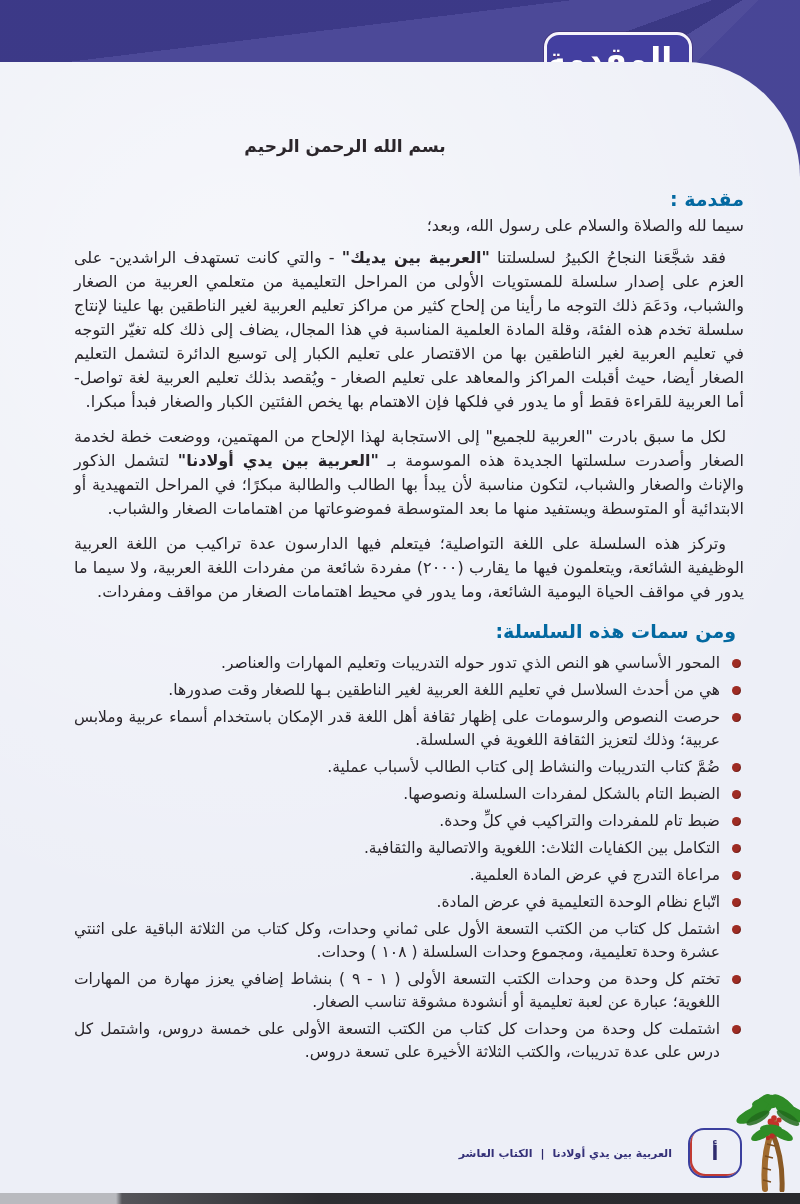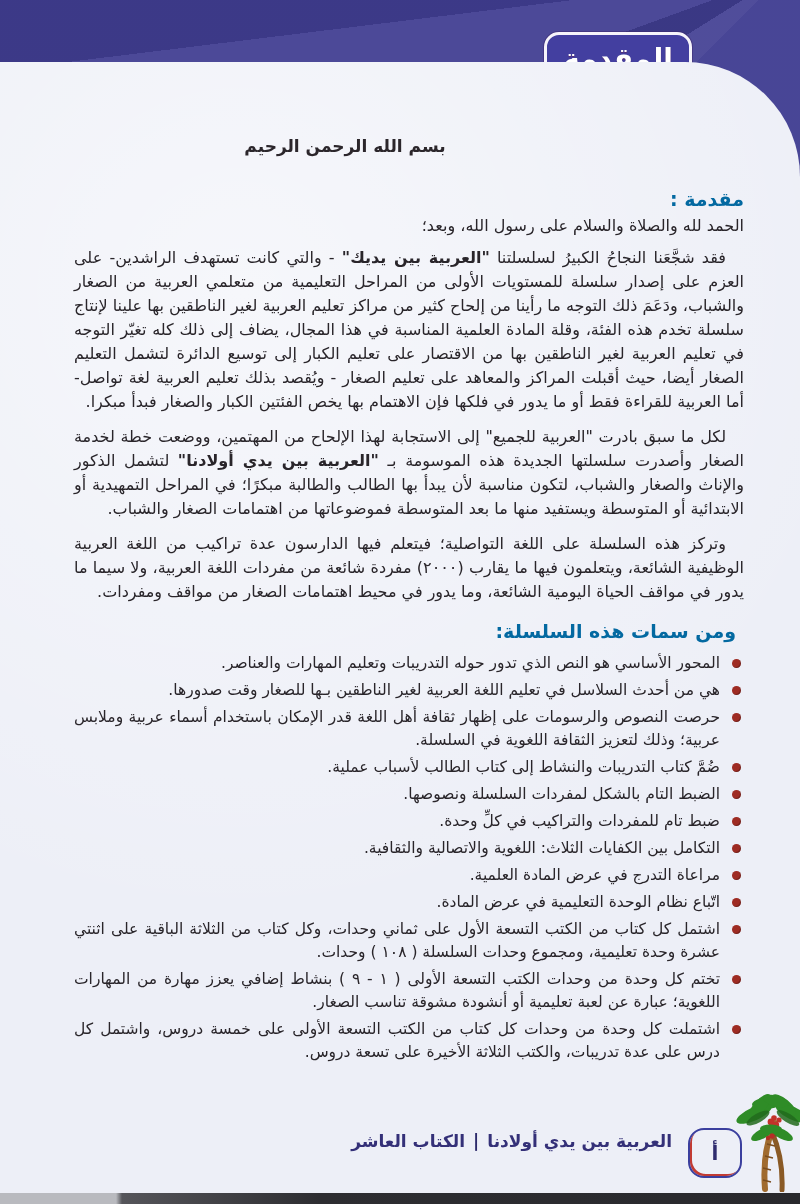--- a/index.html
+++ b/index.html
@@ -17,22 +17,22 @@
       rgba(0,0,10,0.10) 13deg 25deg,
       rgba(255,255,255,0.06) 25deg 38deg,
       rgba(0,0,10,0.08) 38deg 55deg,
       rgba(255,255,255,0.07) 55deg 72deg,
       rgba(0,0,10,0.06) 72deg 92deg,
       rgba(255,255,255,0.04) 92deg 360deg);
   }
   .tab-badge{
     position:absolute;top:32px;right:108px;width:142px;height:47px;
     background:#433fa0;border:3px solid #f6f4fb;border-radius:15px;
-    display:flex;align-items:center;justify-content:center;
-    color:#ffffff;font-size:28px;font-weight:bold;
+    display:flex;align-items:center;
+    color:#ffffff;font-size:32px;font-weight:bold;
     text-shadow:0 1px 1px rgba(120,20,40,0.45);
     box-shadow:0 0 0 1px rgba(60,40,110,0.5);
   }
   
   .sheet{
     position:absolute;top:62px;left:0;width:800px;height:1142px;
     background:#edeff7;border-top-right-radius:115px;overflow:hidden;
   }
   .sheet-texture{
     position:absolute;inset:0;pointer-events:none;
@@ -60,22 +60,22 @@
   }
   ul.features li{
     position:relative;padding-right:24px;margin-bottom:4px;text-align:justify;
   }
   ul.features .dot{
     position:absolute;right:3px;top:7px;width:9px;height:9px;border-radius:50%;
     background:#9e2b23;box-shadow:inset -1px -1px 0 rgba(0,0,0,0.25);
   }
   
   .footer-text{
-    position:absolute;right:128px;bottom:53px;direction:rtl;
-    color:#343078;font-size:17px;font-weight:bold;white-space:nowrap;text-align:right;
+    position:absolute;right:128px;bottom:44px;direction:rtl;
+    color:#343078;font-size:11px;font-weight:bold;white-space:nowrap;text-align:right;
   }
   .footer-text .sep{margin:0 8px;font-weight:bold;color:#2d2a6b;}
   .page-letter-box{
     position:absolute;right:58px;bottom:26px;width:50px;height:46px;
     border:2px solid #3b3f9e;border-radius:16px;
     box-shadow:inset 2px -2px 0 0 #c23b33;
     display:flex;align-items:center;justify-content:center;
     color:#2f2c6e;font-size:20px;font-weight:bold;background:#edeff7;
   }
   .palm{position:absolute;right:0px;bottom:12px;width:92px;height:100px;}
@@ -97,21 +97,21 @@
   </div>
 
   <div class="sheet">
     <div class="sheet-texture"></div>
 
     <div class="content">
       <p class="bismillah">بسم الله الرحمن الرحيم</p>
 
       <p class="red-heading">مقدمة :</p>
 
-      <p class="salutation">الحمد لله والصلاة والسلام على رسول الله، وبعد؛</p>
+      <p class="salutation">سيما لله والصلاة والسلام على رسول الله، وبعد؛</p>
 
       <div>
           <p class="para"><span>فقد شجَّعَنا النجاحُ الكبيرُ لسلسلتنا </span><strong>"العربية بين يديك"</strong><span> - والتي كانت تستهدف الراشدين- على العزم على إصدار سلسلة للمستويات الأولى من المراحل التعليمية من متعلمي العربية من الصغار والشباب، ودَعَمَ ذلك التوجه ما رأينا من إلحاح كثير من مراكز تعليم العربية لغير الناطقين بها علينا لإنتاج سلسلة تخدم هذه الفئة، وقلة المادة العلمية المناسبة في هذا المجال، يضاف إلى ذلك كله تغيّر التوجه في تعليم العربية لغير الناطقين بها من الاقتصار على تعليم الكبار إلى توسيع الدائرة لتشمل التعليم الصغار أيضا، حيث أقبلت المراكز والمعاهد على تعليم الصغار - ويُقصد بذلك تعليم العربية لغة تواصل- أما العربية للقراءة فقط أو ما يدور في فلكها فإن الاهتمام بها يخص الفئتين الكبار والصغار فبدأ مبكرا.</span></p>
           <p class="para"><span>لكل ما سبق بادرت "العربية للجميع" إلى الاستجابة لهذا الإلحاح من المهتمين، ووضعت خطة لخدمة الصغار وأصدرت سلسلتها الجديدة هذه الموسومة بـ </span><strong>"العربية بين يدي أولادنا"</strong><span> لتشمل الذكور والإناث والصغار والشباب، لتكون مناسبة لأن يبدأ بها الطالب والطالبة مبكرًا؛ في المراحل التمهيدية أو الابتدائية أو المتوسطة ويستفيد منها ما بعد المتوسطة فموضوعاتها من اهتمامات الصغار والشباب.</span></p>
           <p class="para"><span>وتركز هذه السلسلة على اللغة التواصلية؛ فيتعلم فيها الدارسون عدة تراكيب من اللغة العربية الوظيفية الشائعة، ويتعلمون فيها ما يقارب (٢٠٠٠) مفردة شائعة من مفردات اللغة العربية، ولا سيما ما يدور في مواقف الحياة اليومية الشائعة، وما يدور في محيط اهتمامات الصغار من مواقف ومفردات.</span></p>
         </div>
 
       <p class="red-heading features-heading">ومن سمات هذه السلسلة:</p>
 
       <ul class="features">

